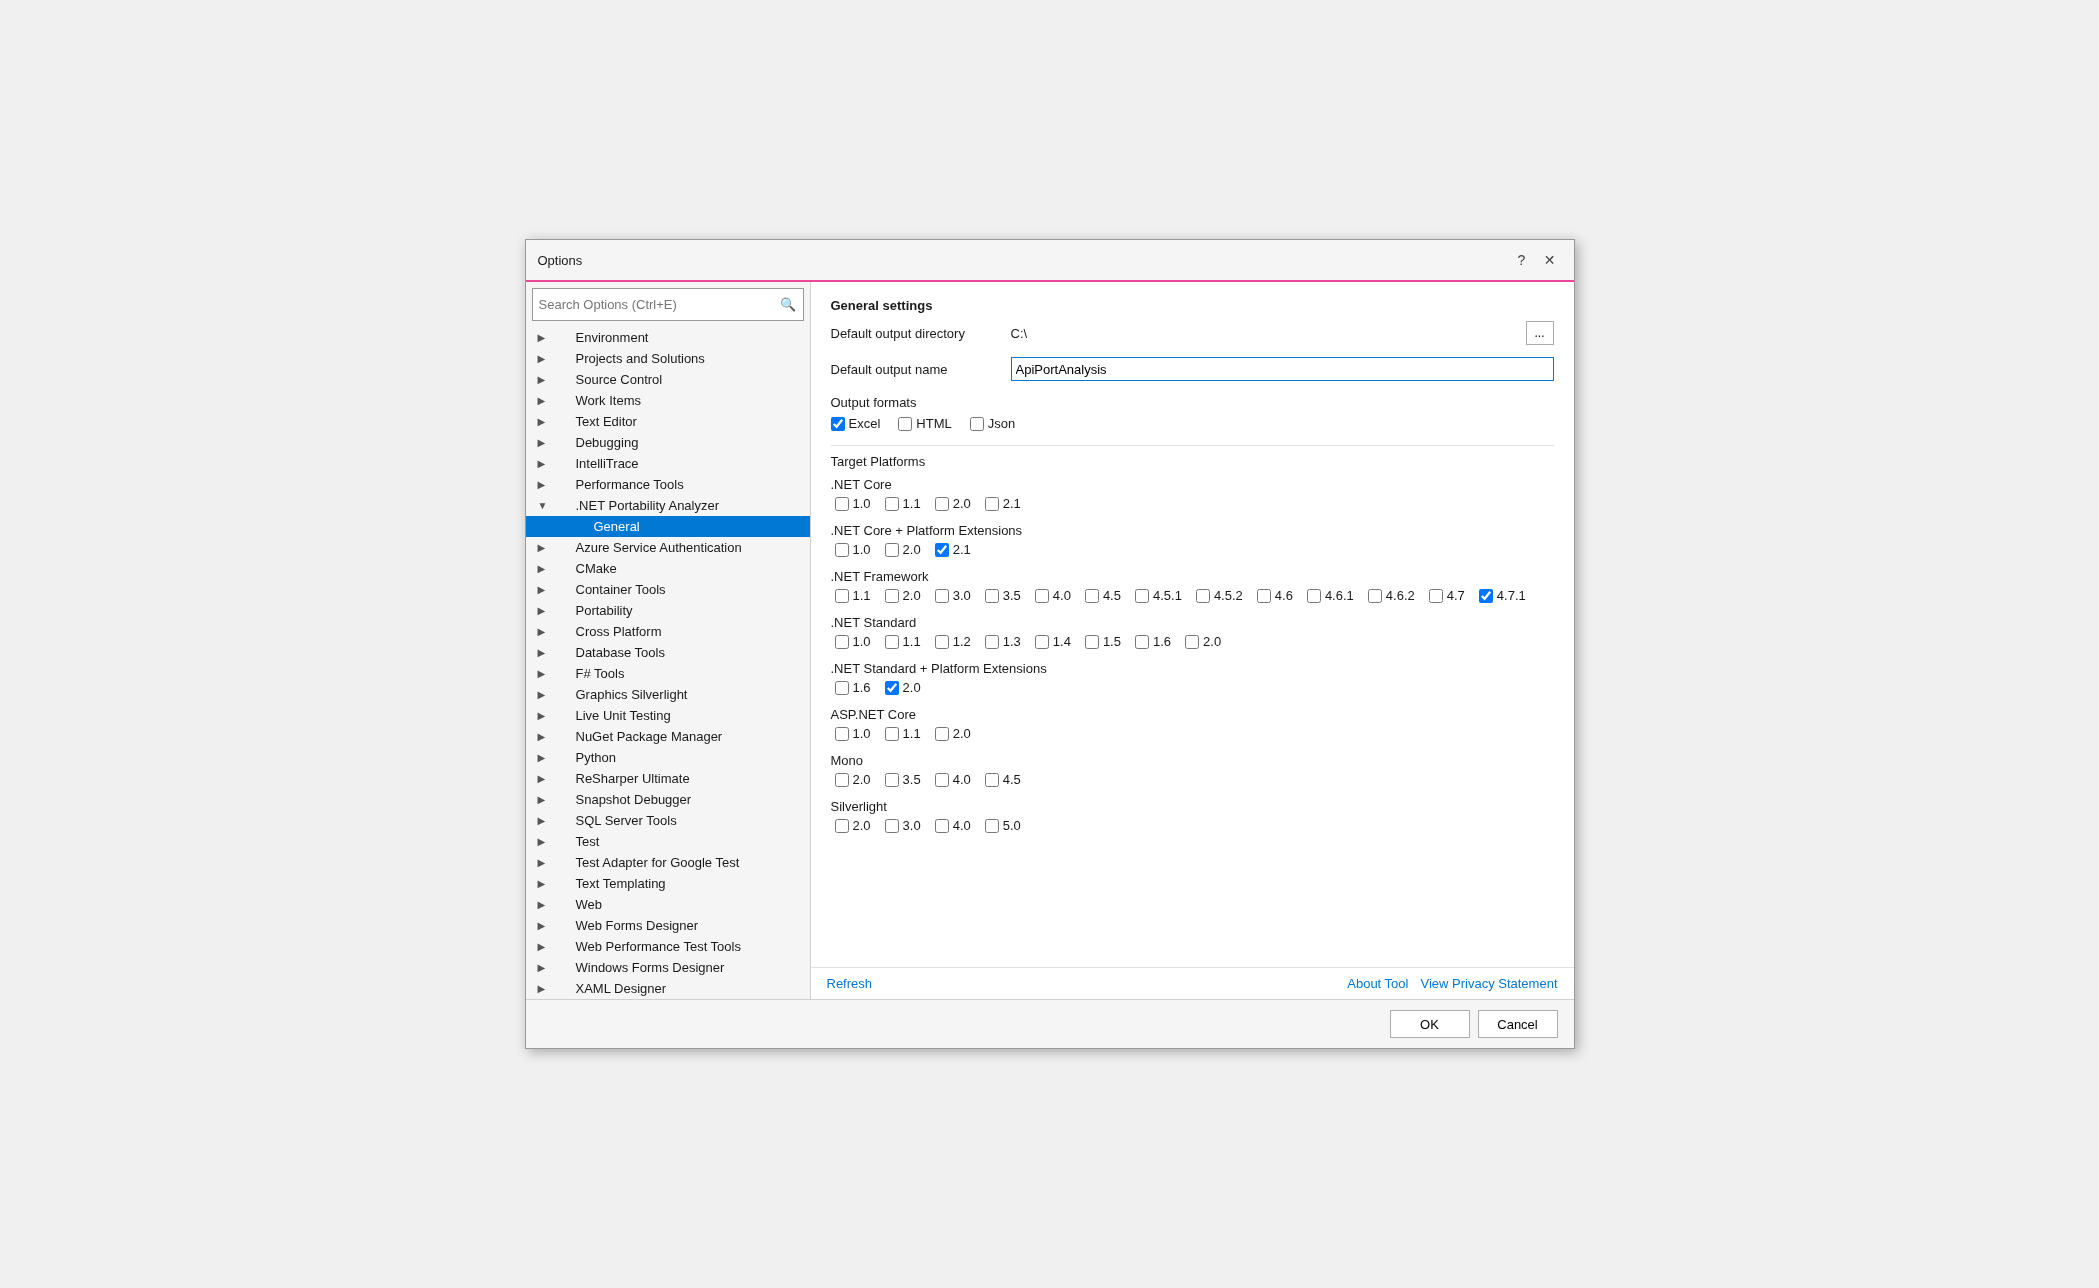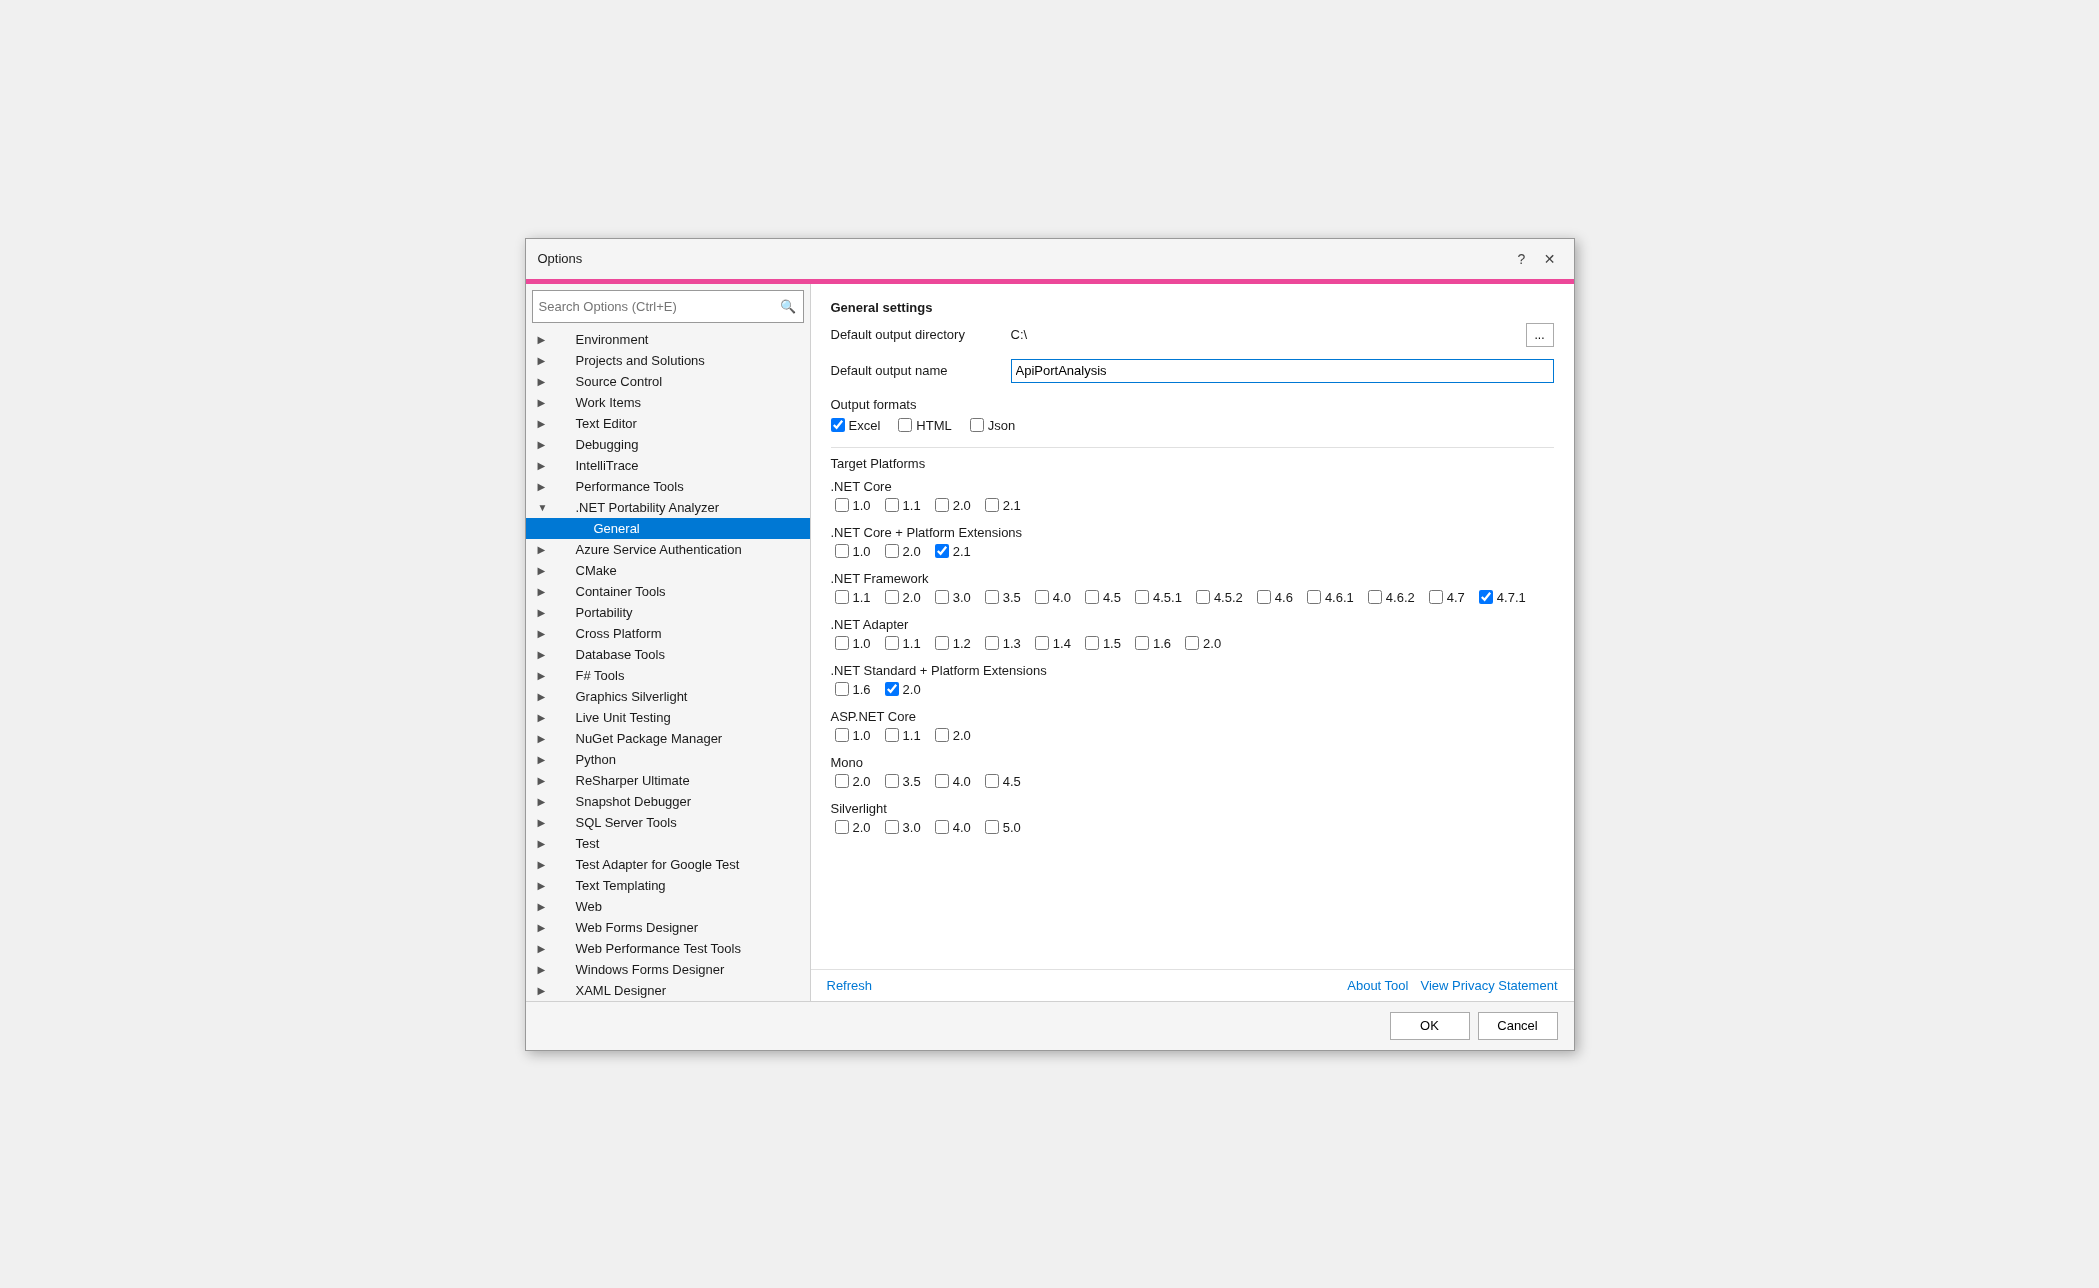--- a/index.html
+++ b/index.html
@@ -15,21 +15,21 @@
     .dialog {
       width: 1050px;
       background: #f5f5f5;
       border: 1px solid #999;
       box-shadow: 3px 3px 12px rgba(0,0,0,0.3);
       display: flex;
       flex-direction: column;
     }
     .title-bar {
       background: #f5f5f5;
-      border-bottom: 5px solid #ec4899;
+      border-bottom: 2px solid #ec4899;
       padding: 8px 12px;
       display: flex;
       align-items: center;
       justify-content: space-between;
     }
     .title-bar-title {
       font-size: 13px;
       font-weight: normal;
       color: #1a1a1a;
     }
@@ -590,21 +590,21 @@
                     <input type="checkbox" style="">
                     <label>4.7</label>
                   </div>
                   <div class="ver-item">
                     <input type="checkbox" checked="" style="">
                     <label>4.7.1</label>
                   </div>
                 </div>
               </div>
               <div class="platform-group">
-                <div class="platform-group-name">.NET Adapter</div>
+                <div class="platform-group-name">.NET Standard</div>
                 <div class="platform-versions">
                   <div class="ver-item">
                     <input type="checkbox" style="">
                     <label>1.0</label>
                   </div>
                   <div class="ver-item">
                     <input type="checkbox" style="">
                     <label>1.1</label>
                   </div>
                   <div class="ver-item">

